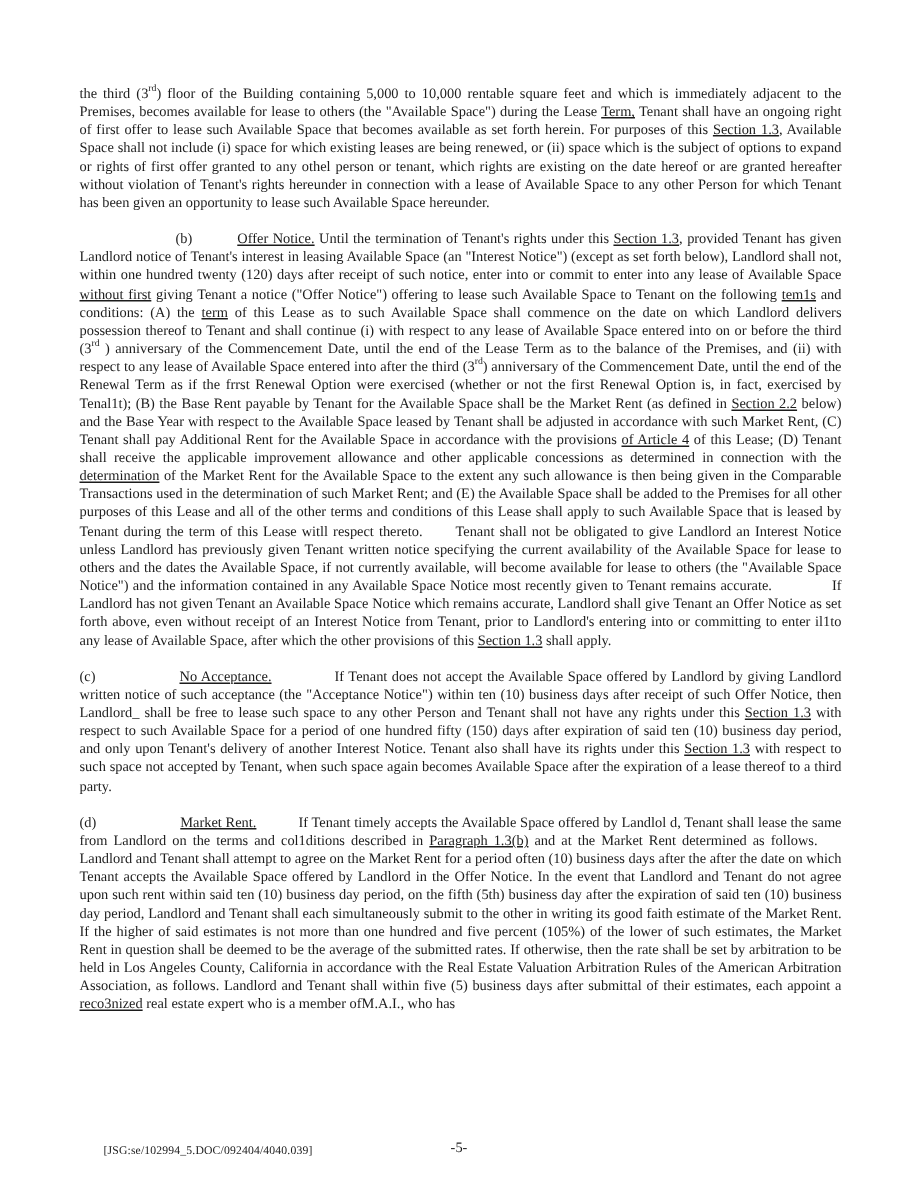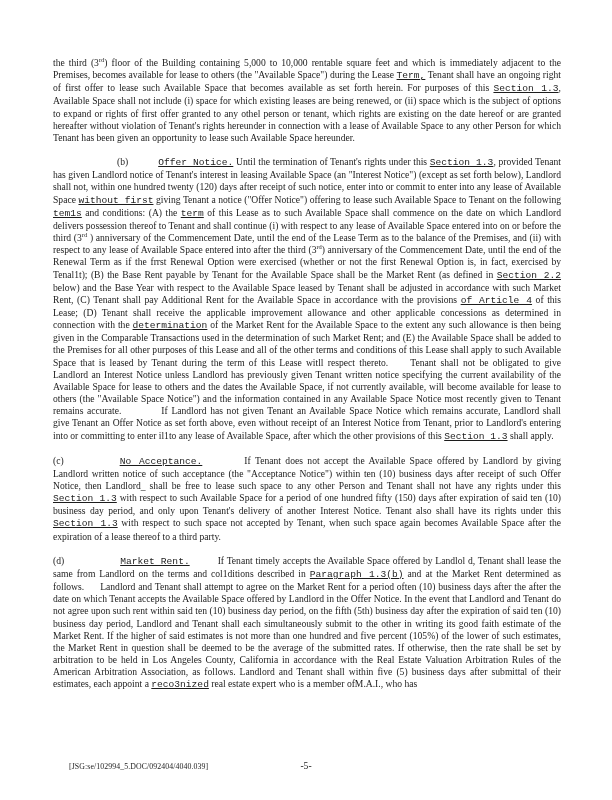--- a/index.html
+++ b/index.html
@@ -23,21 +23,20 @@
     width: 508px;
   }
   p.para {
     margin: 0 0 12px 0;
     font-size: 9.6px;
     line-height: 12.15px;
     text-align: justify;
   }
   .u {
     text-decoration: underline;
-    font-family: Liberation Mono, monospace;
   }
   sup {
     font-size: 6.5px;
     line-height: 0;
     vertical-align: super;
   }
   .gap {
     display: inline-block;
     height: 1px;
   }

